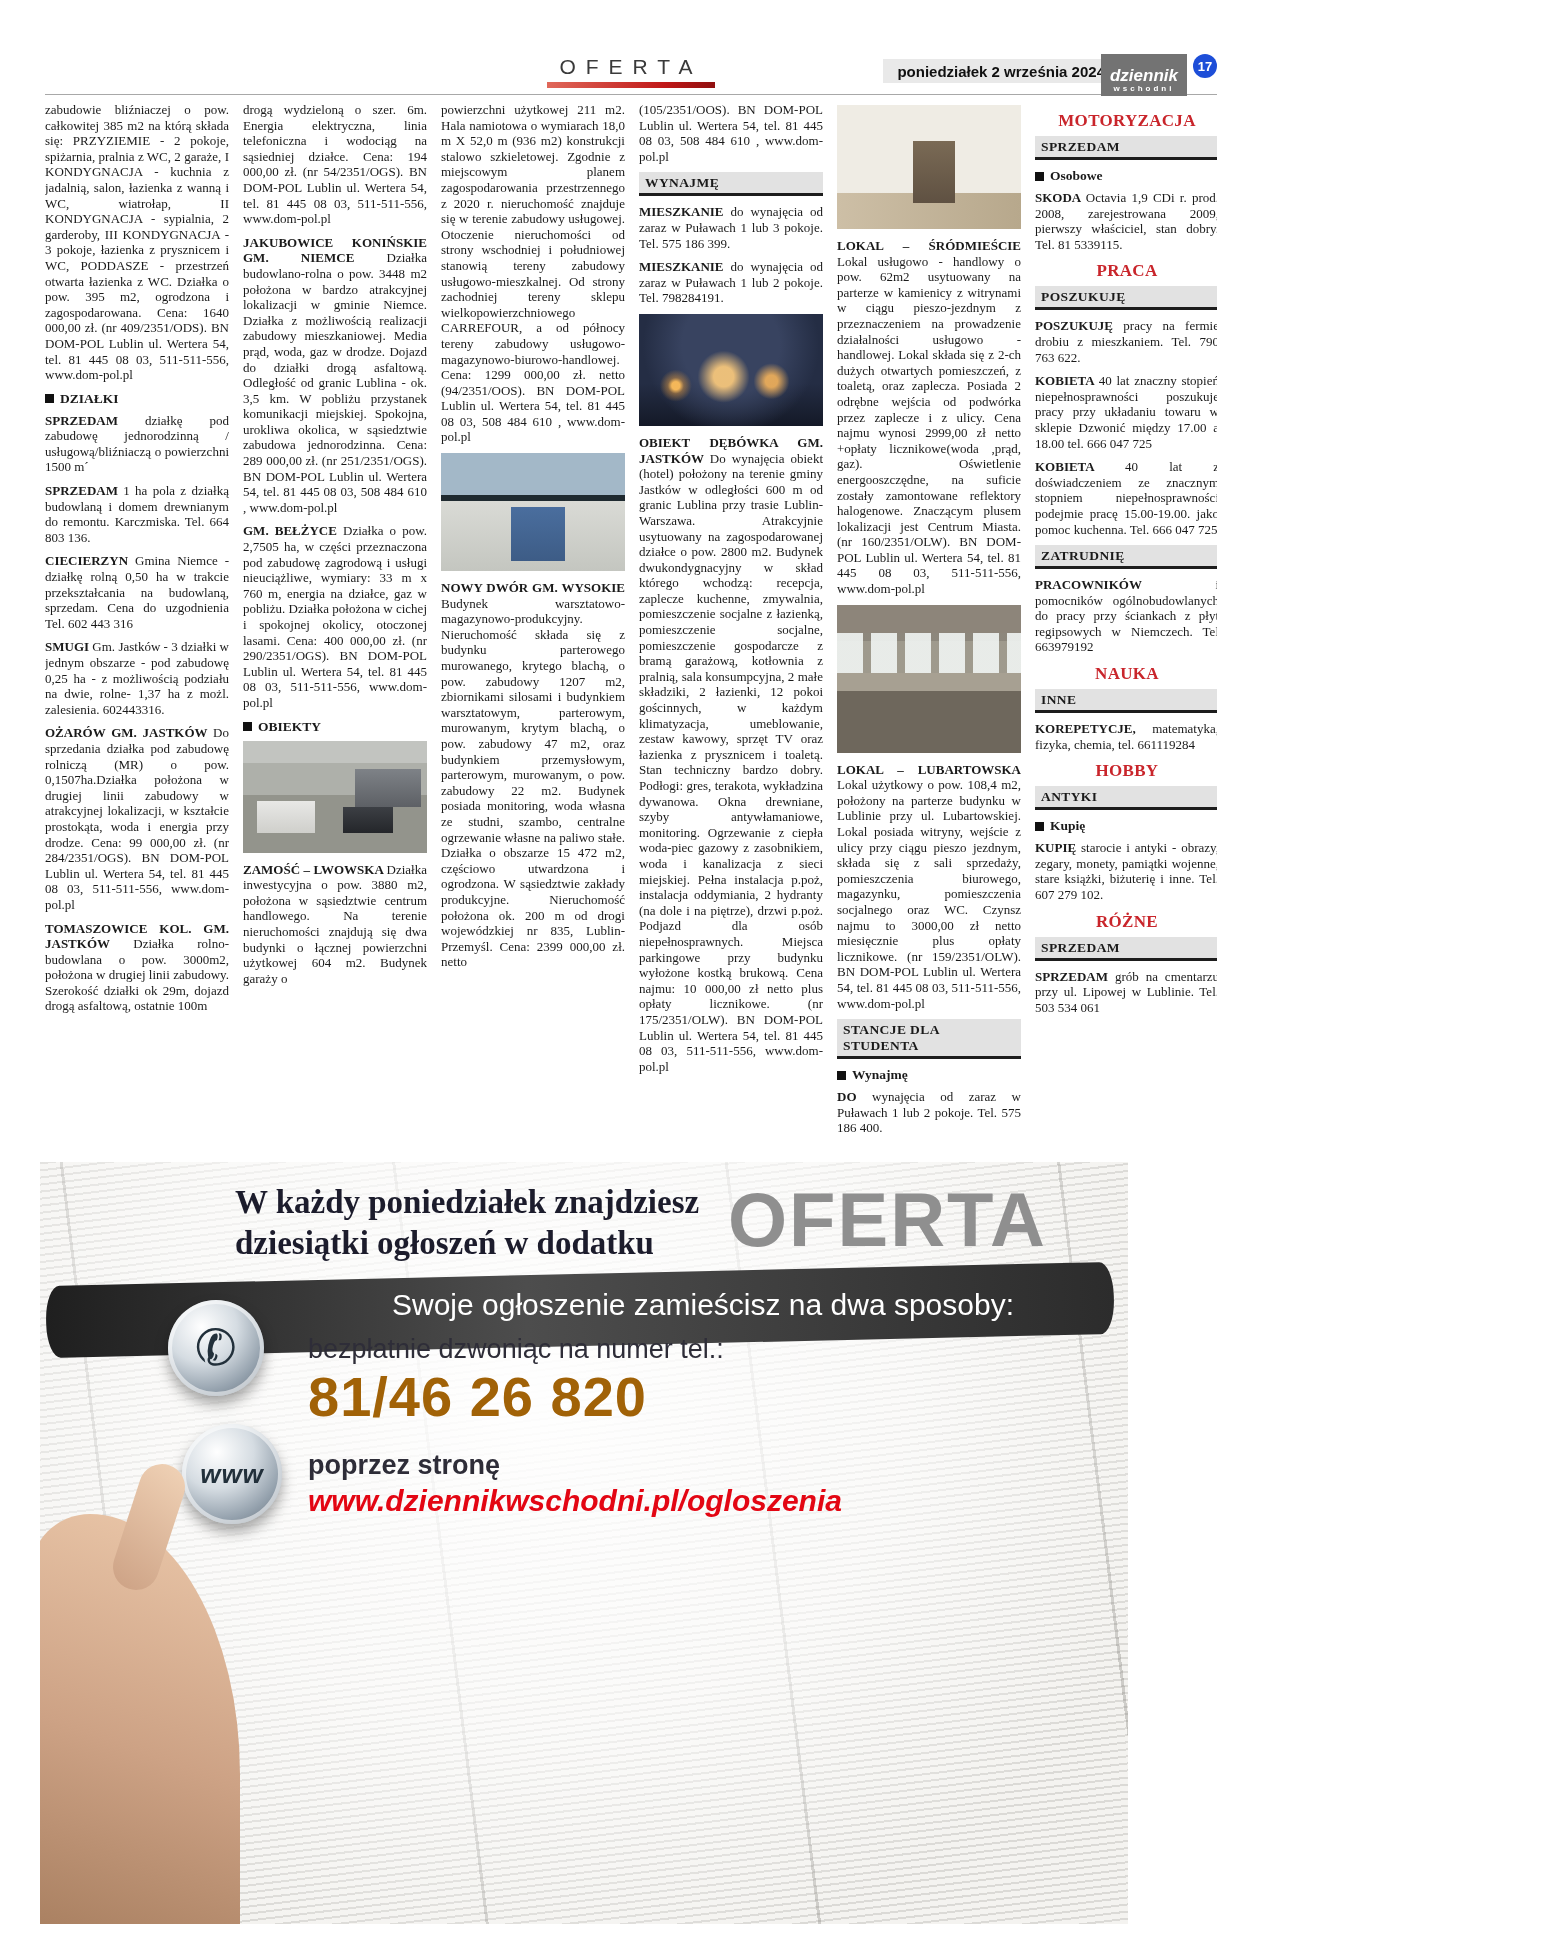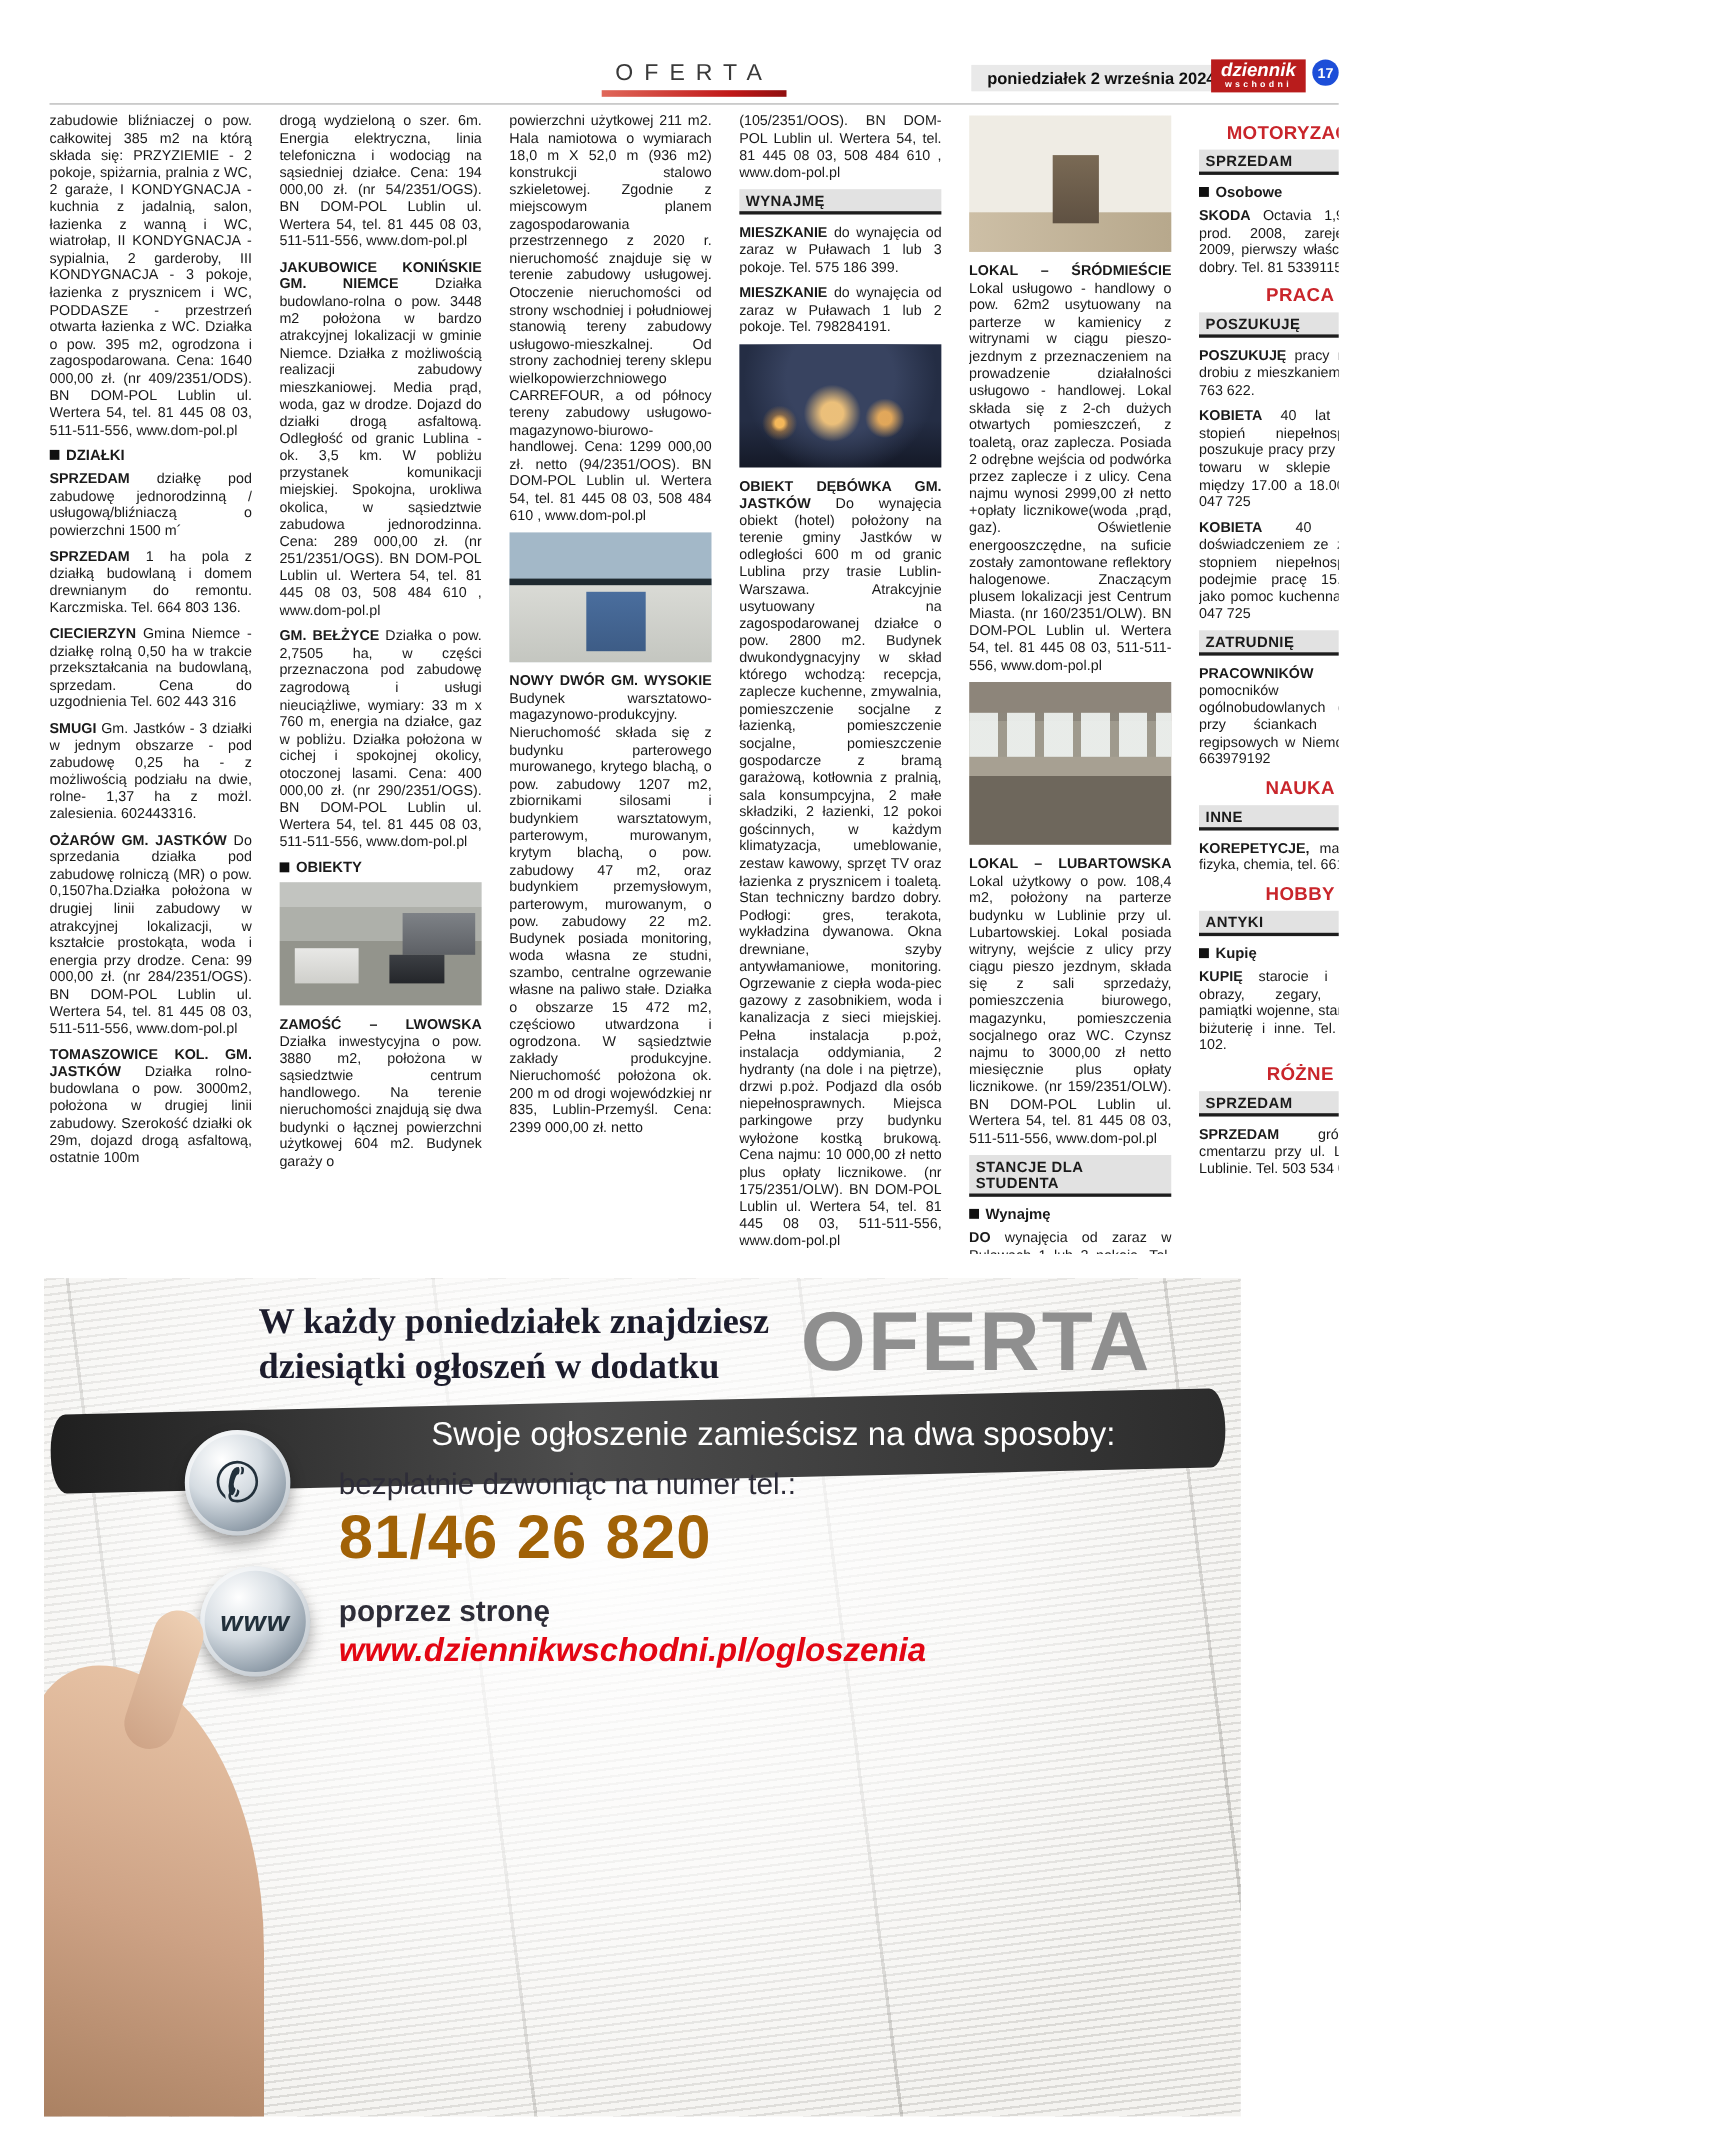--- a/index.html
+++ b/index.html
@@ -10,28 +10,28 @@
 
   
   .page-header{position:relative;height:42px;border-bottom:1px solid #a8a8a8;margin-bottom:7px;}
   .oferta-title{position:absolute;left:0;right:0;top:3px;text-align:center;}
   .oferta-title .t{font-size:21px;letter-spacing:10px;color:#3a3a3a;font-weight:500;}
   .red-bar{width:168px;height:6px;margin:3px auto 0;
            background:linear-gradient(90deg,#e0685a,#c01818 70%,#8f0f0f);}
   .date-box{position:absolute;right:98px;top:7px;background:#e9e9e9;
             padding:4px 14px 3px;font-weight:bold;font-size:15px;color:#101010;white-space:nowrap;}
   .logo{position:absolute;right:0;top:2px;display:flex;align-items:flex-start;}
-  .logo-box{background:#b91c1c;color:#fff;padding:1px 9px 2px;text-align:center;}
+  .logo-box{background:#737373;color:#fff;padding:13px 9px 2px;text-align:center;}
   .logo-main{font-style:italic;font-weight:bold;font-size:17px;line-height:17px;}
   .logo-sub{font-size:8px;letter-spacing:3px;line-height:10px;font-weight:bold;}
   .page-num{width:24px;height:24px;border-radius:50%;background:#1d4ed8;color:#fff;
             font-weight:bold;font-size:13px;display:flex;align-items:center;justify-content:center;margin-left:6px;}
 
   
-  .columns{display:flex;gap:25px;height:1038px;overflow:hidden;}
+  .columns{display:flex;gap:14px;height:1038px;overflow:hidden;font-family:Liberation Serif, serif;}
   .col{flex:0 0 184px;width:184px;overflow:hidden;}
   .ad{margin:0 0 8px;font-size:13px;line-height:15.6px;text-align:justify;}
   .ad strong{font-weight:bold;}
   .cat-header{color:#c9252b;font-size:17px;font-weight:bold;text-align:center;
               margin:9px 0 5px;letter-spacing:.3px;}
   .bar-header{background:#e2e2e2;border-bottom:3px solid #1d1d1d;font-weight:bold;
               font-size:13.5px;padding:3px 6px 2px;margin:5px 0 8px;letter-spacing:.4px;}
   .sub-header{font-weight:bold;font-size:13.5px;margin:2px 0 6px;display:flex;
               align-items:center;gap:6px;text-align:right;}
   .sq{width:9px;height:9px;background:#111;display:inline-block;flex:0 0 9px;}

